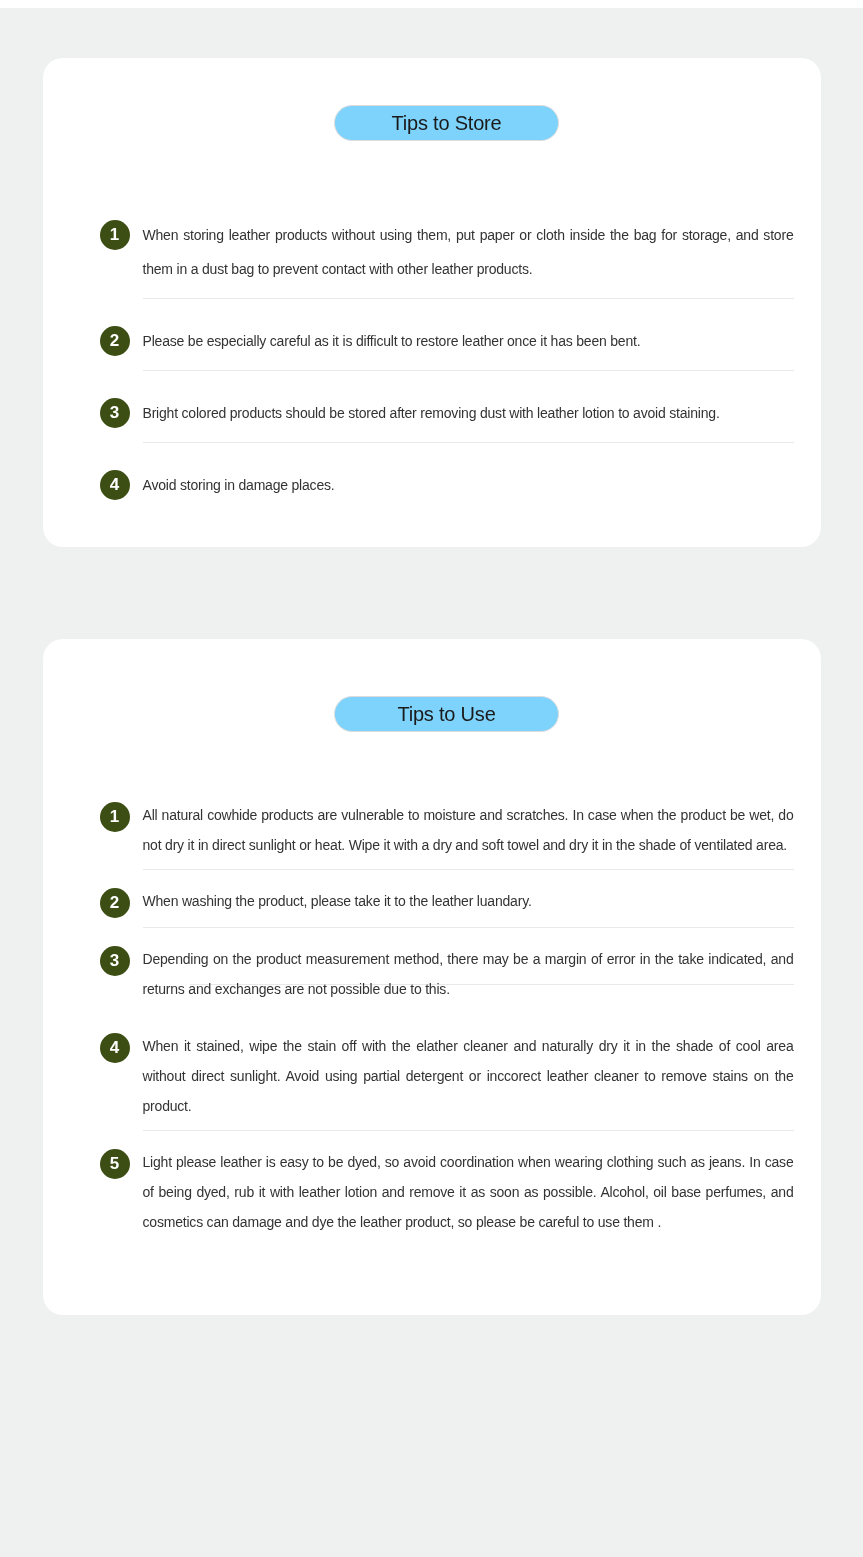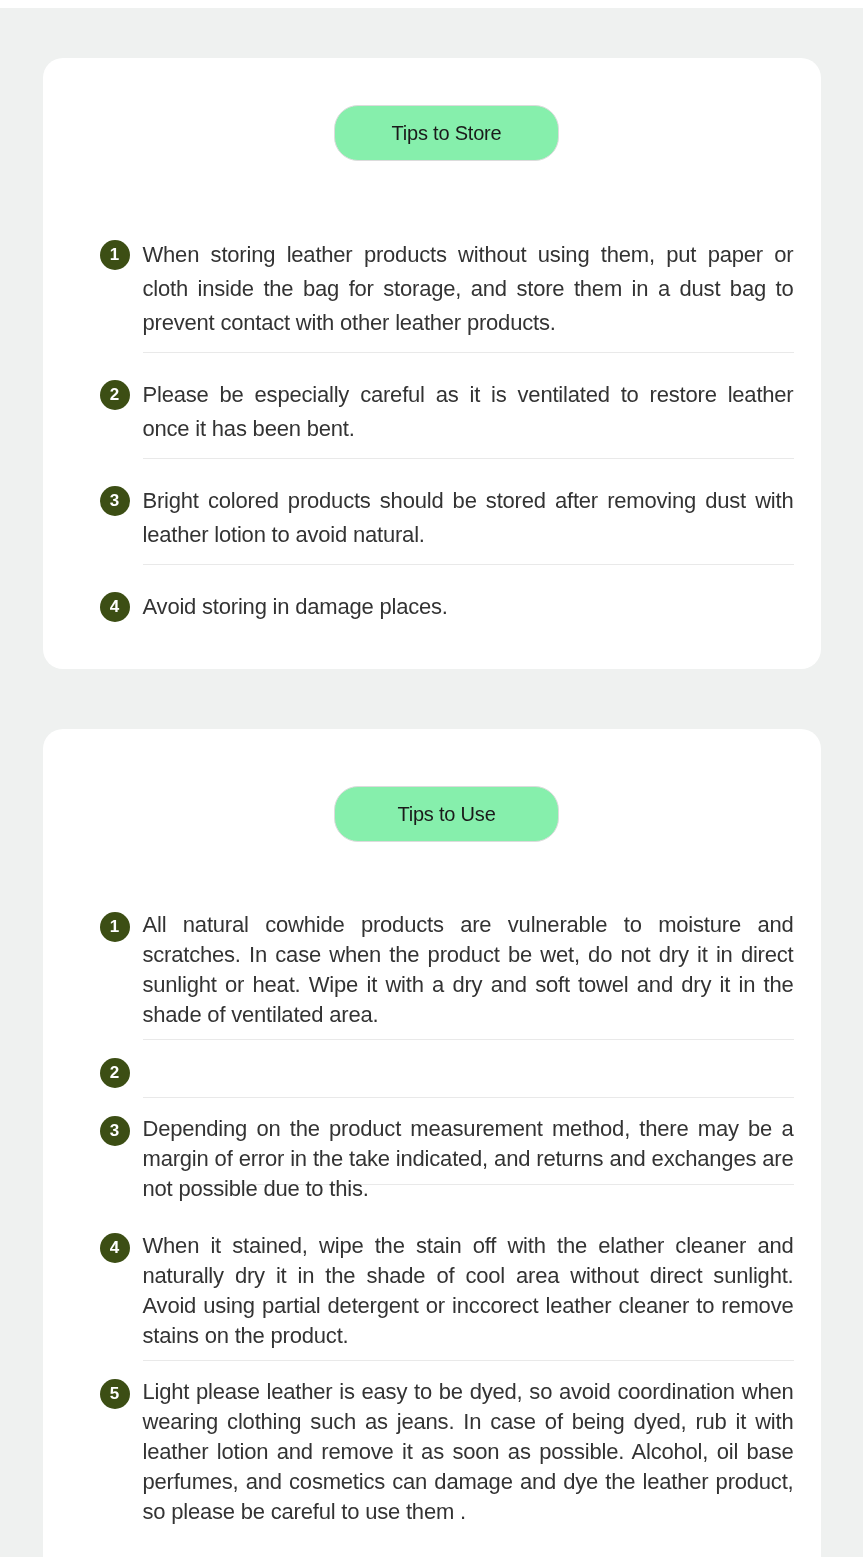--- a/index.html
+++ b/index.html
@@ -27,31 +27,31 @@
     width:778px;
     margin:0 auto;
     background:var(--card-bg);
     border-radius:20px;
   }
   .card--store{
     margin-top:50px;
     padding:47px 27px 45px 57px;
   }
   .card--use{
-    margin-top:60px;
+    margin-top:92px;
     padding:57px 27px 78px 57px;
   }
   .pill-wrap{display:flex;justify-content:center;}
   .pill{
     min-width:225px;
-    height:56px;
+    height:36px;
     padding:0 40px;
     border:1px solid var(--pill-border);
     border-radius:24px;
-    background:#86efac;
+    background:#7dd3fc;
     display:flex;
     align-items:center;
     justify-content:center;
     font-size:20px;
     color:var(--pill-text);
     letter-spacing:-0.2px;
   }
   .card--store .pill-wrap{margin-bottom:77px;}
   .card--use .pill-wrap{margin-bottom:68px;}
   .tip-list{list-style:none;}
@@ -69,21 +69,21 @@
     color:#ffffff;
     font-size:17px;
     font-weight:600;
     display:flex;
     align-items:center;
     justify-content:center;
   }
   .tip-text{
     flex:1;
     margin-left:13px;
-    font-size:22px;
+    font-size:14px;
     color:var(--text-color);
     text-align:justify;
     letter-spacing:-0.2px;
   }
   .card--store .tip-text{line-height:34px;}
   .card--use .tip-text{line-height:30px;}
   .divider{
     height:1px;
     background:var(--divider-color);
     margin-left:43px;
@@ -109,26 +109,26 @@
     </div>
   </div>
   <ol class="tip-list">
     <li class="tip">
       <span class="badge">1</span>
       <p class="tip-text">When storing leather products without using them, put paper or cloth inside the bag for storage, and store them in a dust bag to prevent contact with other leather products.</p>
     </li>
     <li class="divider"></li>
     <li class="tip">
       <span class="badge">2</span>
-      <p class="tip-text">Please be especially careful as it is ventilated to restore leather once it has been bent.</p>
+      <p class="tip-text">Please be especially careful as it is difficult to restore leather once it has been bent.</p>
     </li>
     <li class="divider"></li>
     <li class="tip">
       <span class="badge">3</span>
-      <p class="tip-text">Bright colored products should be stored after removing dust with leather lotion to avoid natural.</p>
+      <p class="tip-text">Bright colored products should be stored after removing dust with leather lotion to avoid staining.</p>
     </li>
     <li class="divider"></li>
     <li class="tip">
       <span class="badge">4</span>
       <p class="tip-text">Avoid storing in damage places.</p>
     </li>
   </ol>
 </section>
 
 <section class="card card--use">
@@ -138,20 +138,21 @@
     </div>
   </div>
   <ol class="tip-list">
     <li class="tip">
       <span class="badge">1</span>
       <p class="tip-text">All natural cowhide products are vulnerable to moisture and scratches. In case when the product be wet, do not dry it in direct sunlight or heat. Wipe it with a dry and soft towel and dry it in the shade of ventilated area.</p>
     </li>
     <li class="divider"></li>
     <li class="tip">
       <span class="badge">2</span>
+      <p class="tip-text">When washing the product, please take it to the leather luandary.</p>
     </li>
     <li class="divider"></li>
     <li class="tip">
       <span class="badge">3</span>
       <p class="tip-text">Depending on the product measurement method, there may be a margin of error in the take indicated, and returns and exchanges are not possible due to this.</p>
     </li>
     <li class="divider divider--overlap"></li>
     <li class="tip">
       <span class="badge">4</span>
       <p class="tip-text">When it stained, wipe the stain off with the elather cleaner and naturally dry it in the shade of cool area without direct sunlight. Avoid using partial detergent or inccorect leather cleaner to remove stains on the product.</p>

